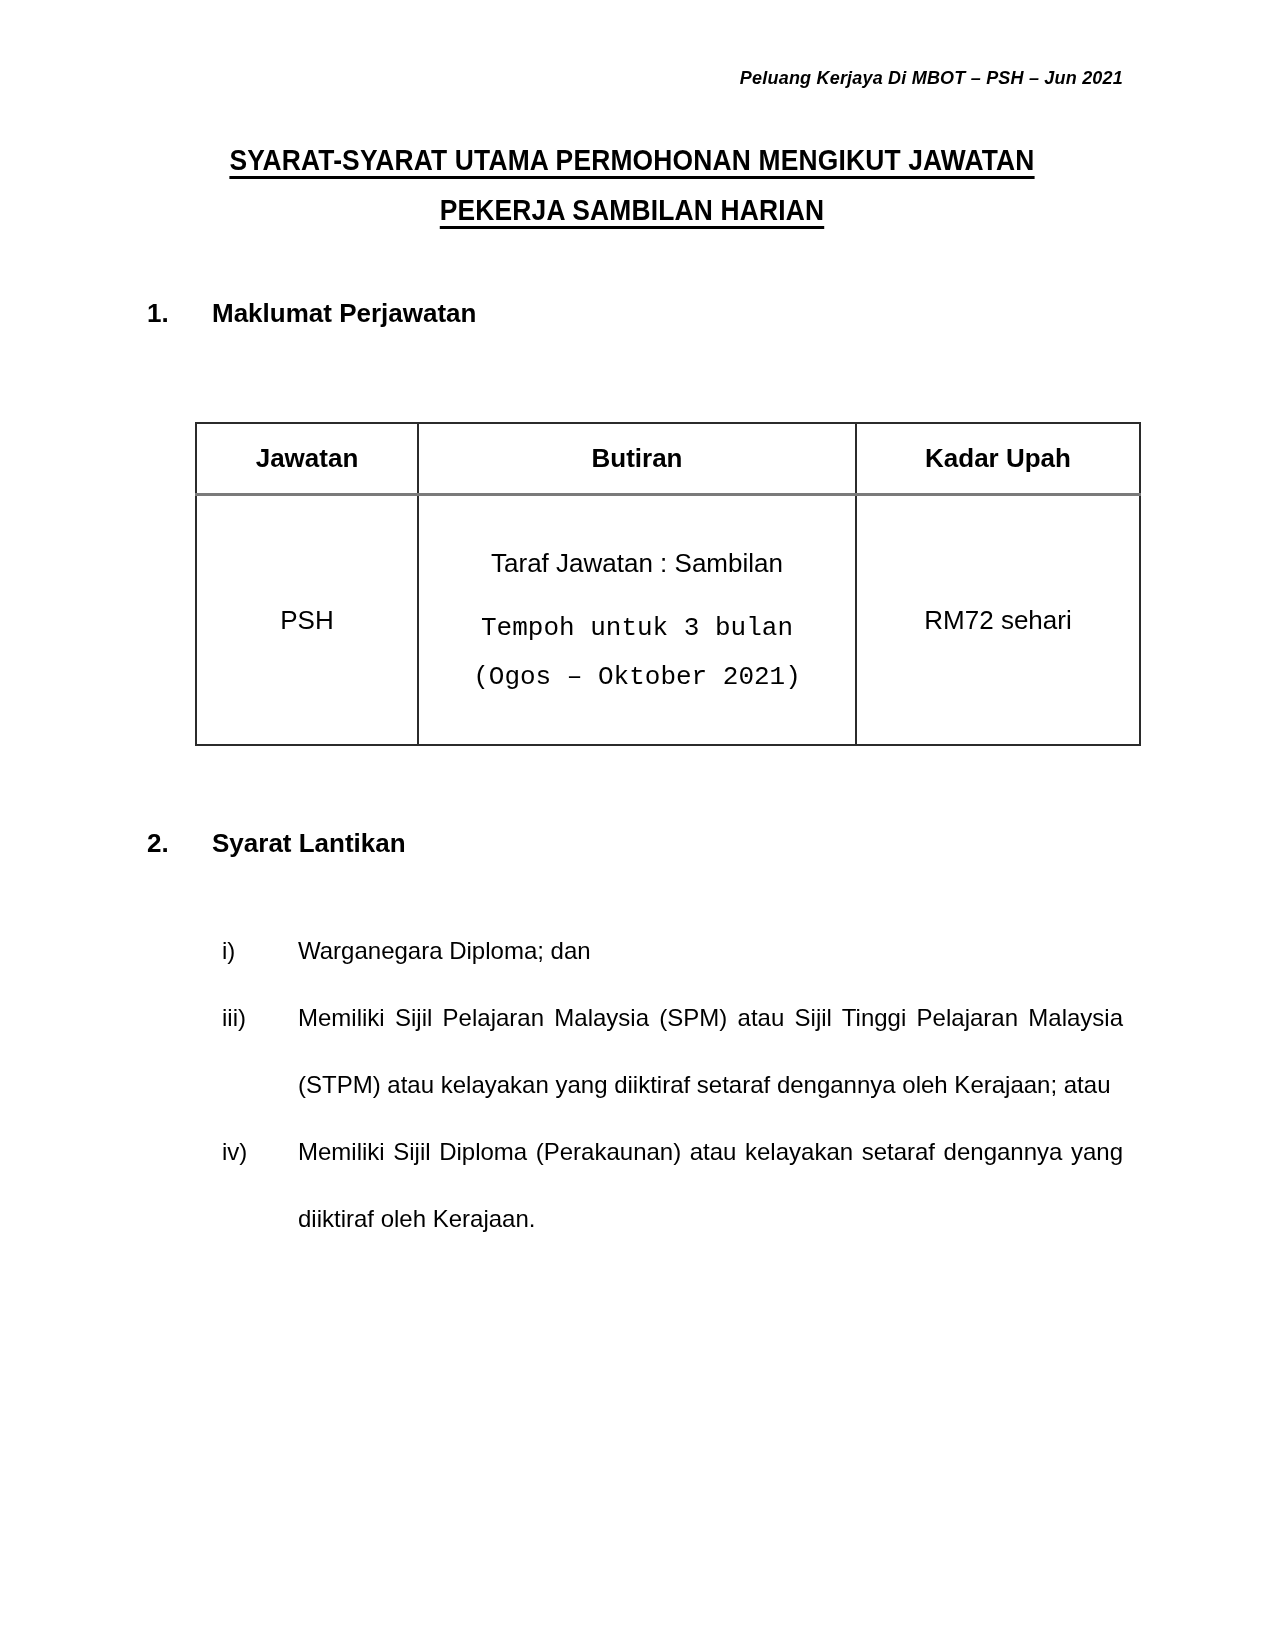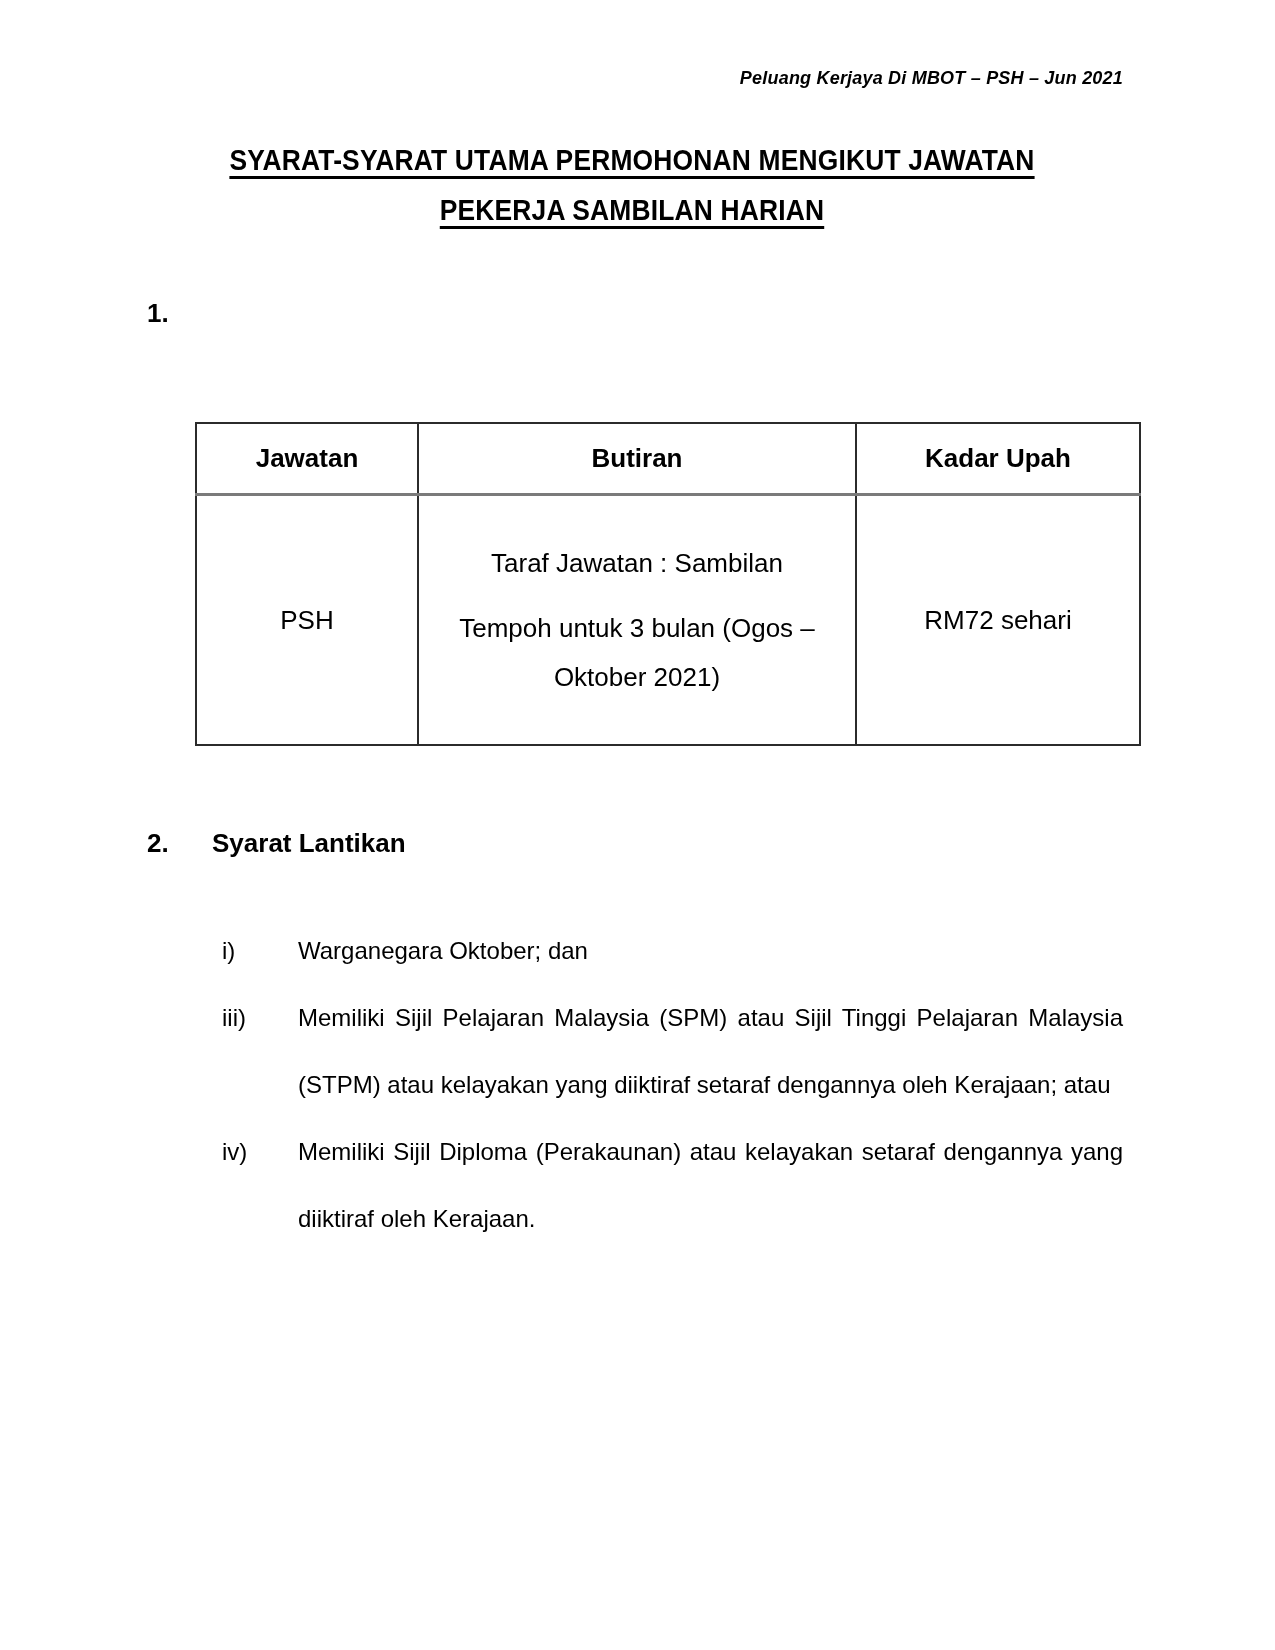--- a/index.html
+++ b/index.html
@@ -88,21 +88,21 @@
     border: 2px solid #2b2b2b;
     text-align: center;
     vertical-align: middle;
     font-size: 26px;
   }
   .cell-butiran { font-size: 24px; }
   .cell-butiran p {
     margin: 16px;
     line-height: 49px;
   }
-  .cell-butiran p + p { margin-top: 14px; }
+  .cell-butiran p + p { margin-top: 14px; font-family: Liberation Mono, monospace; }
 
   
   .conditions {
     position: absolute;
     top: 917px;
     left: 222px;
     width: 901px;
     font-size: 24px;
     line-height: 67px;
   }
@@ -134,20 +134,21 @@
 
   <div class="doc-header">Peluang Kerjaya Di MBOT – PSH – Jun 2021</div>
 
   <div class="doc-title">
     <div class="t-line">SYARAT-SYARAT UTAMA PERMOHONAN MENGIKUT JAWATAN</div>
     <div class="t-line">PEKERJA SAMBILAN HARIAN</div>
   </div>
 
   <div class="sec-heading" id="section1-heading">
     <span class="sec-num">1.</span>
+    <span class="sec-title">Maklumat Perjawatan</span>
   </div>
 
   <table class="job-table">
     <colgroup>
         <col class="c1">
         <col class="c2">
         <col class="c3">
       </colgroup>
     <thead>
       <tr>
@@ -169,21 +170,21 @@
   </table>
 
   <div class="sec-heading" id="section2-heading">
     <span class="sec-num">2.</span>
     <span class="sec-title">Syarat Lantikan</span>
   </div>
 
   <div class="conditions">
     <div class="cond-item">
       <span class="cond-marker">i)</span>
-      <span class="cond-text">Warganegara Oktober; dan</span>
+      <span class="cond-text">Warganegara Diploma; dan</span>
     </div>
     <div class="cond-item">
       <span class="cond-marker">iii)</span>
       <span class="cond-text">Memiliki Sijil Pelajaran Malaysia (SPM) atau  Sijil Tinggi Pelajaran Malaysia (STPM)  atau kelayakan yang diiktiraf setaraf dengannya oleh Kerajaan; atau</span>
     </div>
     <div class="cond-item">
       <span class="cond-marker">iv)</span>
       <span class="cond-text">Memiliki Sijil Diploma (Perakaunan) atau kelayakan setaraf dengannya yang diiktiraf oleh Kerajaan.</span>
     </div>
   </div>

